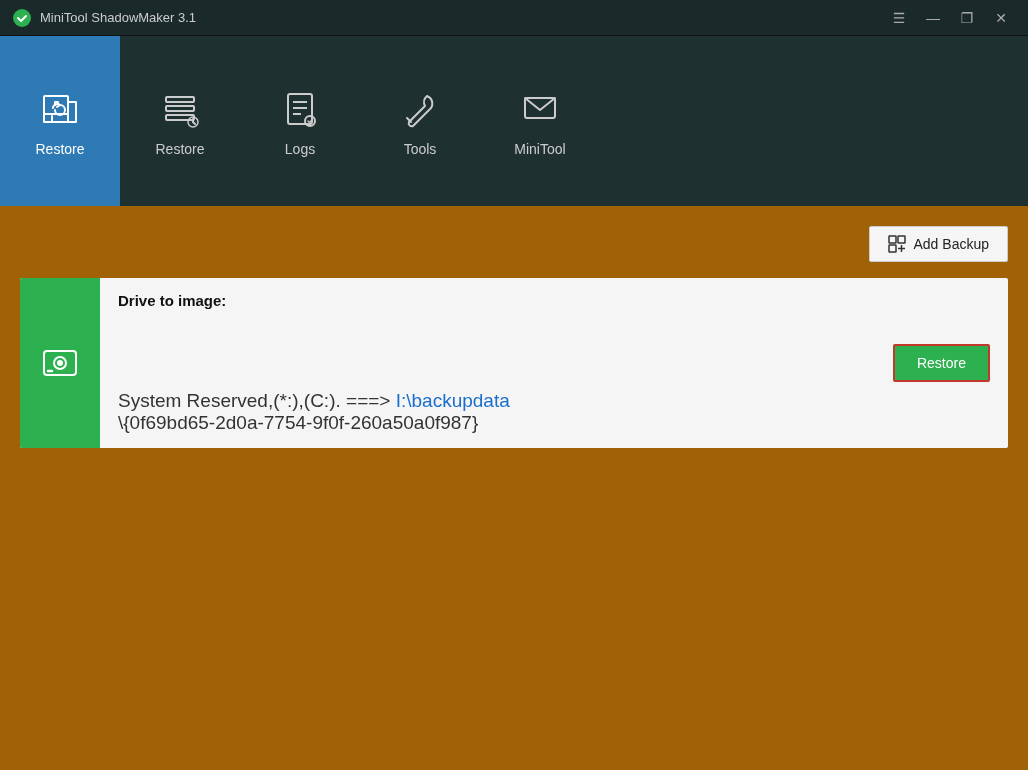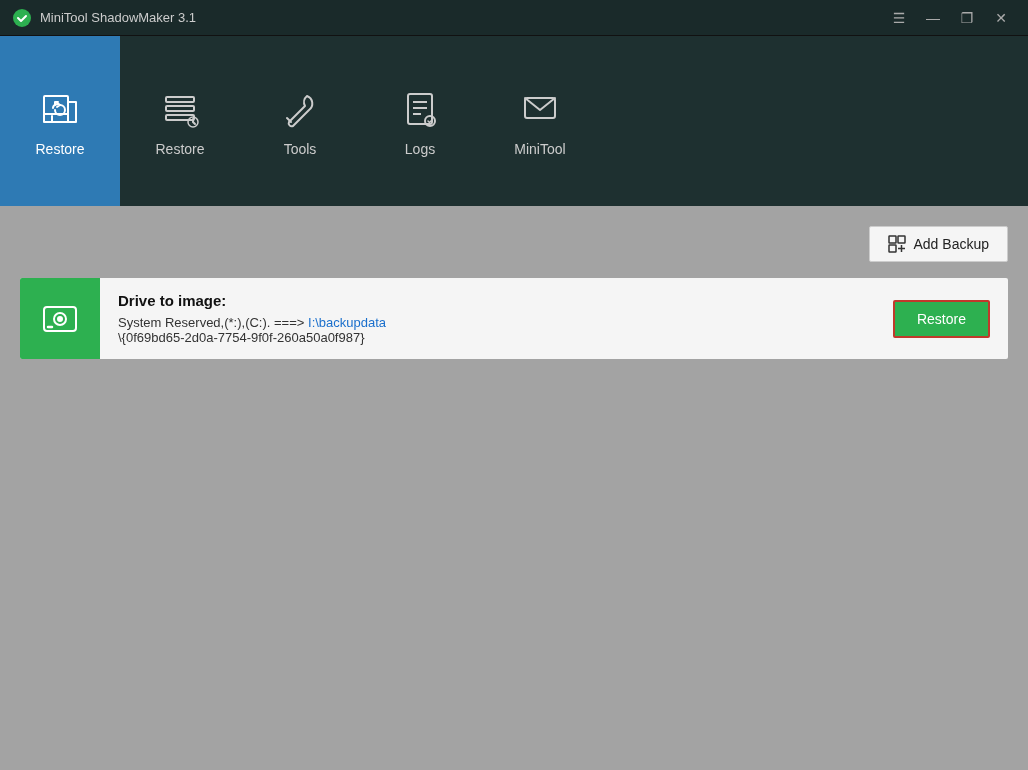--- a/index.html
+++ b/index.html
@@ -89,21 +89,21 @@
       stroke: currentColor;
       stroke-width: 2;
     }
     .nav-label {
       font-size: 14px;
     }
 
     
     .content-area {
       flex: 1;
-      background: #a3a3a3;
+      background: #a16207;
       padding: 20px;
       position: relative;
     }
 
     
     .toolbar {
       display: flex;
       justify-content: flex-end;
       margin-bottom: 16px;
     }
@@ -144,30 +144,32 @@
       fill: none;
       stroke: #fff;
       stroke-width: 2;
     }
     .backup-card-body {
       flex: 1;
       padding: 14px 18px;
       display: flex;
       flex-direction: column;
       justify-content: center;
+      gap: 35px;
     }
     .backup-card-title {
       font-size: 15px;
       font-weight: 600;
       color: #111;
       margin-bottom: 6px;
     }
     .backup-card-detail {
-      font-size: 13px;
+      font-size: 19px;
       color: #333;
+      margin-top: 40px;
     }
     .backup-card-detail .path-blue {
       color: #1a6fcc;
     }
     .backup-card-actions {
       display: flex;
       align-items: center;
       padding: 0 18px;
       flex-shrink: 0;
     }
@@ -249,39 +251,39 @@
           <circle cx="34" cy="34" r="5" stroke-width="1.5"></circle>
           <path d="M34 31v3l2 2" stroke-linecap="round"></path>
         </svg>
       </div>
       <span class="nav-label">Restore</span>
     </div>
 
     <div class="nav-item">
       <div class="nav-icon">
         <svg viewBox="0 0 42 42">
-          <path d="M28 8a8 8 0 0 1 2 14l-16 16a3 3 0 0 1-4-4l16-16A8 8 0 0 1 28 8z" stroke-linecap="round" stroke-linejoin="round"></path>
-          <path d="M8 30l4 4" stroke-linecap="round"></path>
-        </svg>
-      </div>
-      <span class="nav-label">Tools</span>
-    </div>
-
-    <div class="nav-item">
-      <div class="nav-icon">
-        <svg viewBox="0 0 42 42">
           <rect x="9" y="6" width="24" height="30" rx="2"></rect>
           <line x1="14" y1="14" x2="28" y2="14"></line>
           <line x1="14" y1="20" x2="28" y2="20"></line>
           <line x1="14" y1="26" x2="22" y2="26"></line>
           <circle cx="31" cy="33" r="5"></circle>
           <path d="M29 33l1.5 1.5 2.5-2.5" stroke-linecap="round" stroke-linejoin="round" stroke-width="1.5"></path>
         </svg>
       </div>
       <span class="nav-label">Logs</span>
+    </div>
+
+    <div class="nav-item">
+      <div class="nav-icon">
+        <svg viewBox="0 0 42 42">
+          <path d="M28 8a8 8 0 0 1 2 14l-16 16a3 3 0 0 1-4-4l16-16A8 8 0 0 1 28 8z" stroke-linecap="round" stroke-linejoin="round"></path>
+          <path d="M8 30l4 4" stroke-linecap="round"></path>
+        </svg>
+      </div>
+      <span class="nav-label">Tools</span>
     </div>
 
     <div class="nav-item">
       <div class="nav-icon">
         <svg viewBox="0 0 42 42">
           <rect x="6" y="10" width="30" height="20" rx="2"></rect>
           <polyline points="6,10 21,22 36,10" stroke-linecap="round" stroke-linejoin="round"></polyline>
         </svg>
       </div>
       <span class="nav-label">MiniTool</span>

